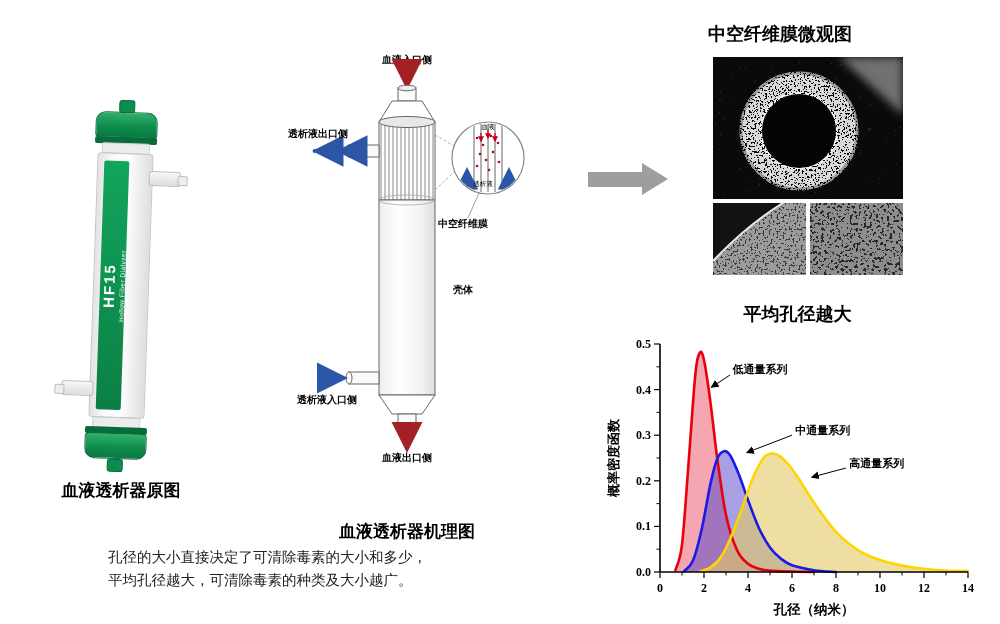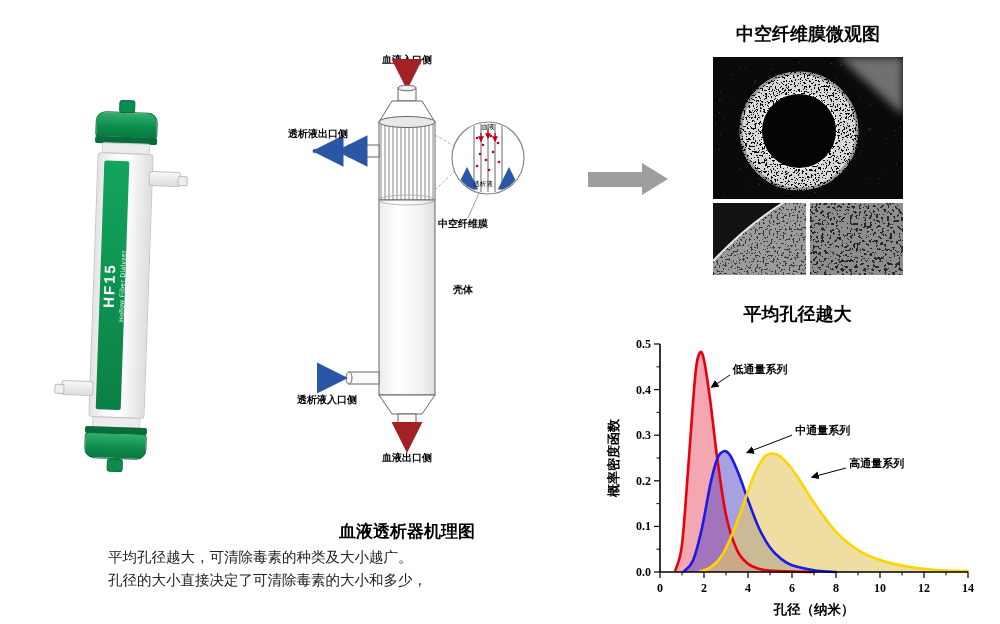--- a/index.html
+++ b/index.html
@@ -27,21 +27,21 @@
           border:1px solid #bfbfbf;border-radius:3px;}
   .d-port.top{right:-29px;top:16px;}
   .d-port.top::after{content:"";position:absolute;right:-8px;top:2.5px;width:8px;height:8px;
           background:#eeeeee;border:1px solid #bbbbbb;border-radius:2px;}
   .d-port.bot{left:-29px;bottom:20px;}
   .d-port.bot::after{content:"";position:absolute;left:-8px;top:2.5px;width:8px;height:8px;
           background:#eeeeee;border:1px solid #bbbbbb;border-radius:2px;}
 
   
   .caption{position:absolute;font-weight:bold;font-size:17px;text-align:center;}
-  .sec-title{position:absolute;font-weight:bold;font-size:18px;text-align:center;}
+  .sec-title{position:absolute;font-weight:bold;font-size:18px;text-align:left;}
   .note{position:absolute;left:108px;top:546px;font-size:14.5px;line-height:23px;color:#222;}
 
   
   .flow-arrow{position:absolute;left:588px;top:163px;display:flex;align-items:center;}
   .flow-arrow .shaft{width:54px;height:15px;background:#9e9e9e;}
   .flow-arrow .head{width:0;height:0;border-top:16px solid transparent;
                     border-bottom:16px solid transparent;border-left:26px solid #9e9e9e;}
 
   
   .sem{position:absolute;left:713px;top:57px;width:190px;}
@@ -74,20 +74,21 @@
           <span class="d-model">HF15</span>
           <span class="d-sub">Hollow Fiber Dialyzer</span>
         </div>
       </div>
     </div>
     <div class="d-collar"></div>
     <div class="d-ring"></div>
     <div class="d-cap bottom"></div>
     <div class="d-nozzle"></div>
   </div>
+  <div class="caption" style="left:31px;top:479px;width:180px;">血液透析器原图</div>
 
   <svg style="position:absolute;left:255px;top:50px;" width="300" height="430" viewBox="0 0 300 430">
     <defs>
       <marker id="mRed" markerWidth="9" markerHeight="9" refX="7" refY="4.5" orient="auto">
         <path d="M0,0L9,4.5L0,9Z" fill="#a32024"></path>
         </marker>
       <marker id="mRedS" markerWidth="5" markerHeight="5" refX="4" refY="2.5" orient="auto">
         <path d="M0,0L5,2.5L0,5Z" fill="#c00018"></path>
         </marker>
       <marker id="mBlue" markerWidth="9" markerHeight="9" refX="7" refY="4.5" orient="auto">
@@ -166,22 +167,22 @@
       <line x1="254" y1="138" x2="254" y2="122" stroke="#2b55a5" stroke-width="2.5" marker-end="url(#mBlue)"></line>
     </g>
     <text class="lbls" x="233" y="79" text-anchor="middle">血液</text>
     <text class="lbls" x="228" y="136" text-anchor="middle">透析液</text>
     <line x1="213" y1="168" x2="224" y2="143" stroke="#888" stroke-width="0.8"></line>
     <text class="lbl" x="208" y="177" text-anchor="middle">中空纤维膜</text>
   </svg>
   <div class="caption" style="left:307px;top:479px;width:200px;margin-top:41px;">血液透析器机理图</div>
 
   <div class="note">
+    <div>孔径的大小直接决定了可清除毒素的大小和多少，</div>
     <div>平均孔径越大，可清除毒素的种类及大小越广。</div>
-    <div>孔径的大小直接决定了可清除毒素的大小和多少，</div>
   </div>
 
   <div class="flow-arrow">
     <div class="shaft"></div>
     <div class="head"></div>
   </div>
 
   <div class="sec-title" style="left:708px;top:22px;width:200px;">中空纤维膜微观图</div>
 
   <div class="sem">

